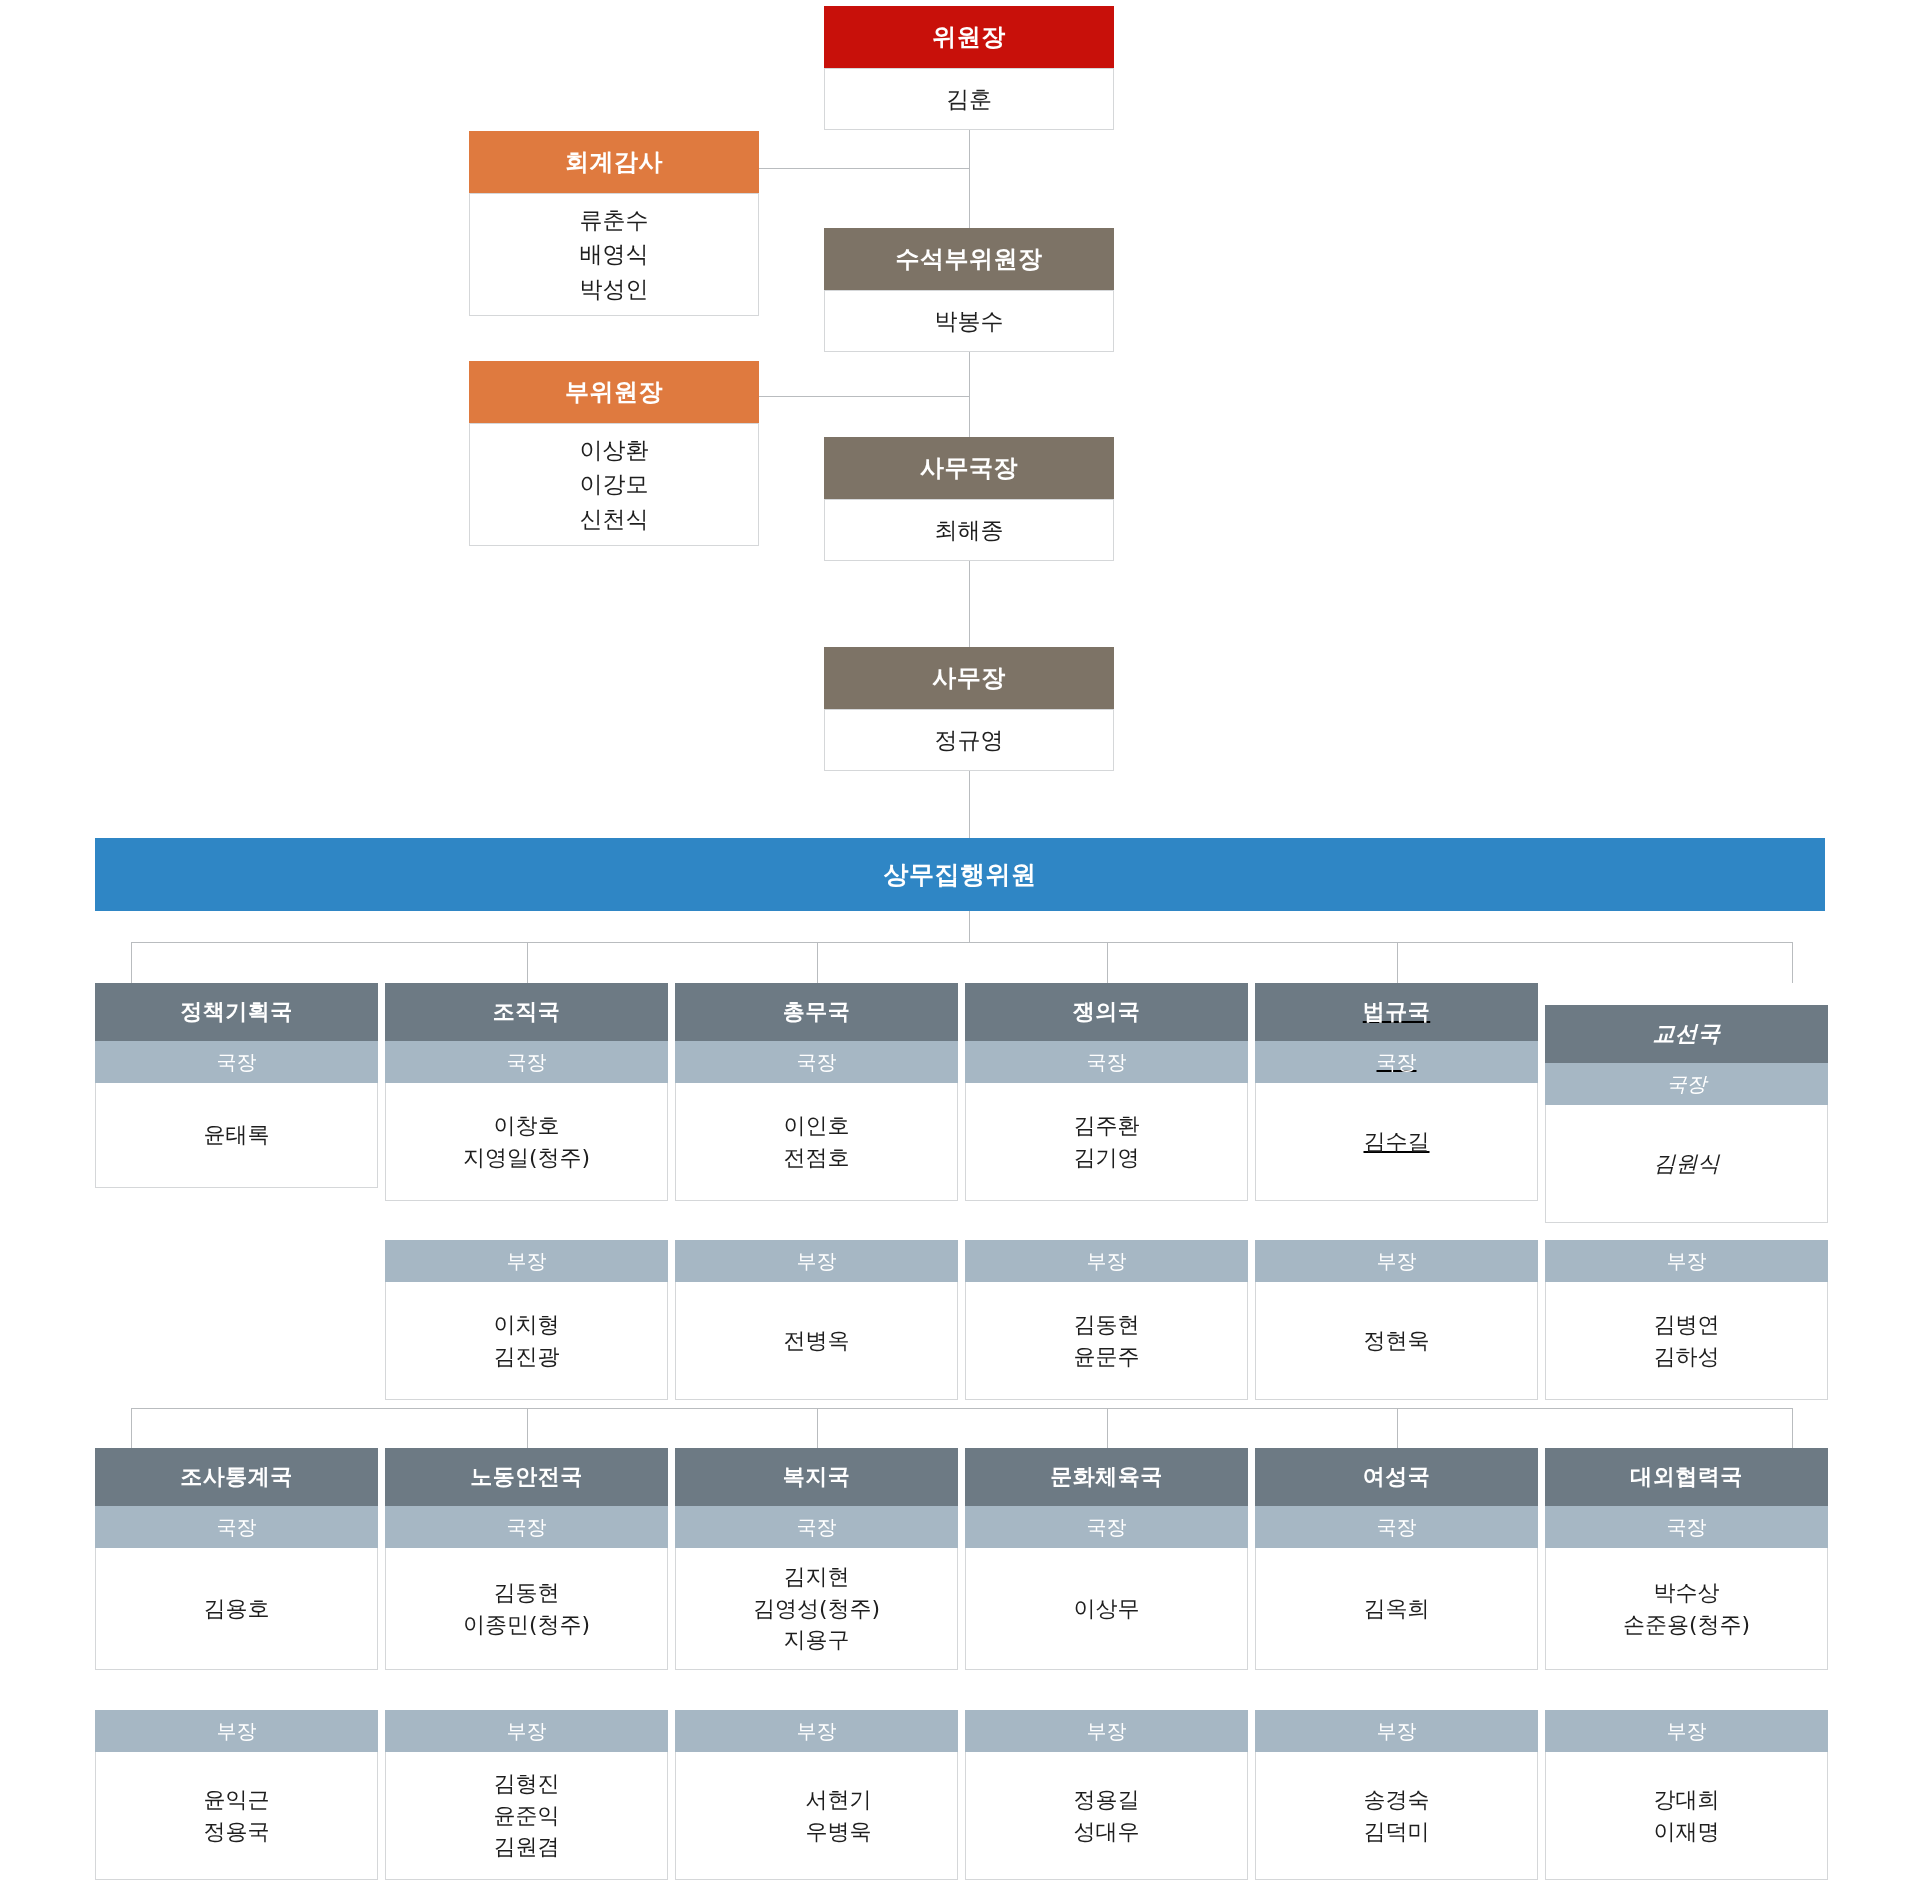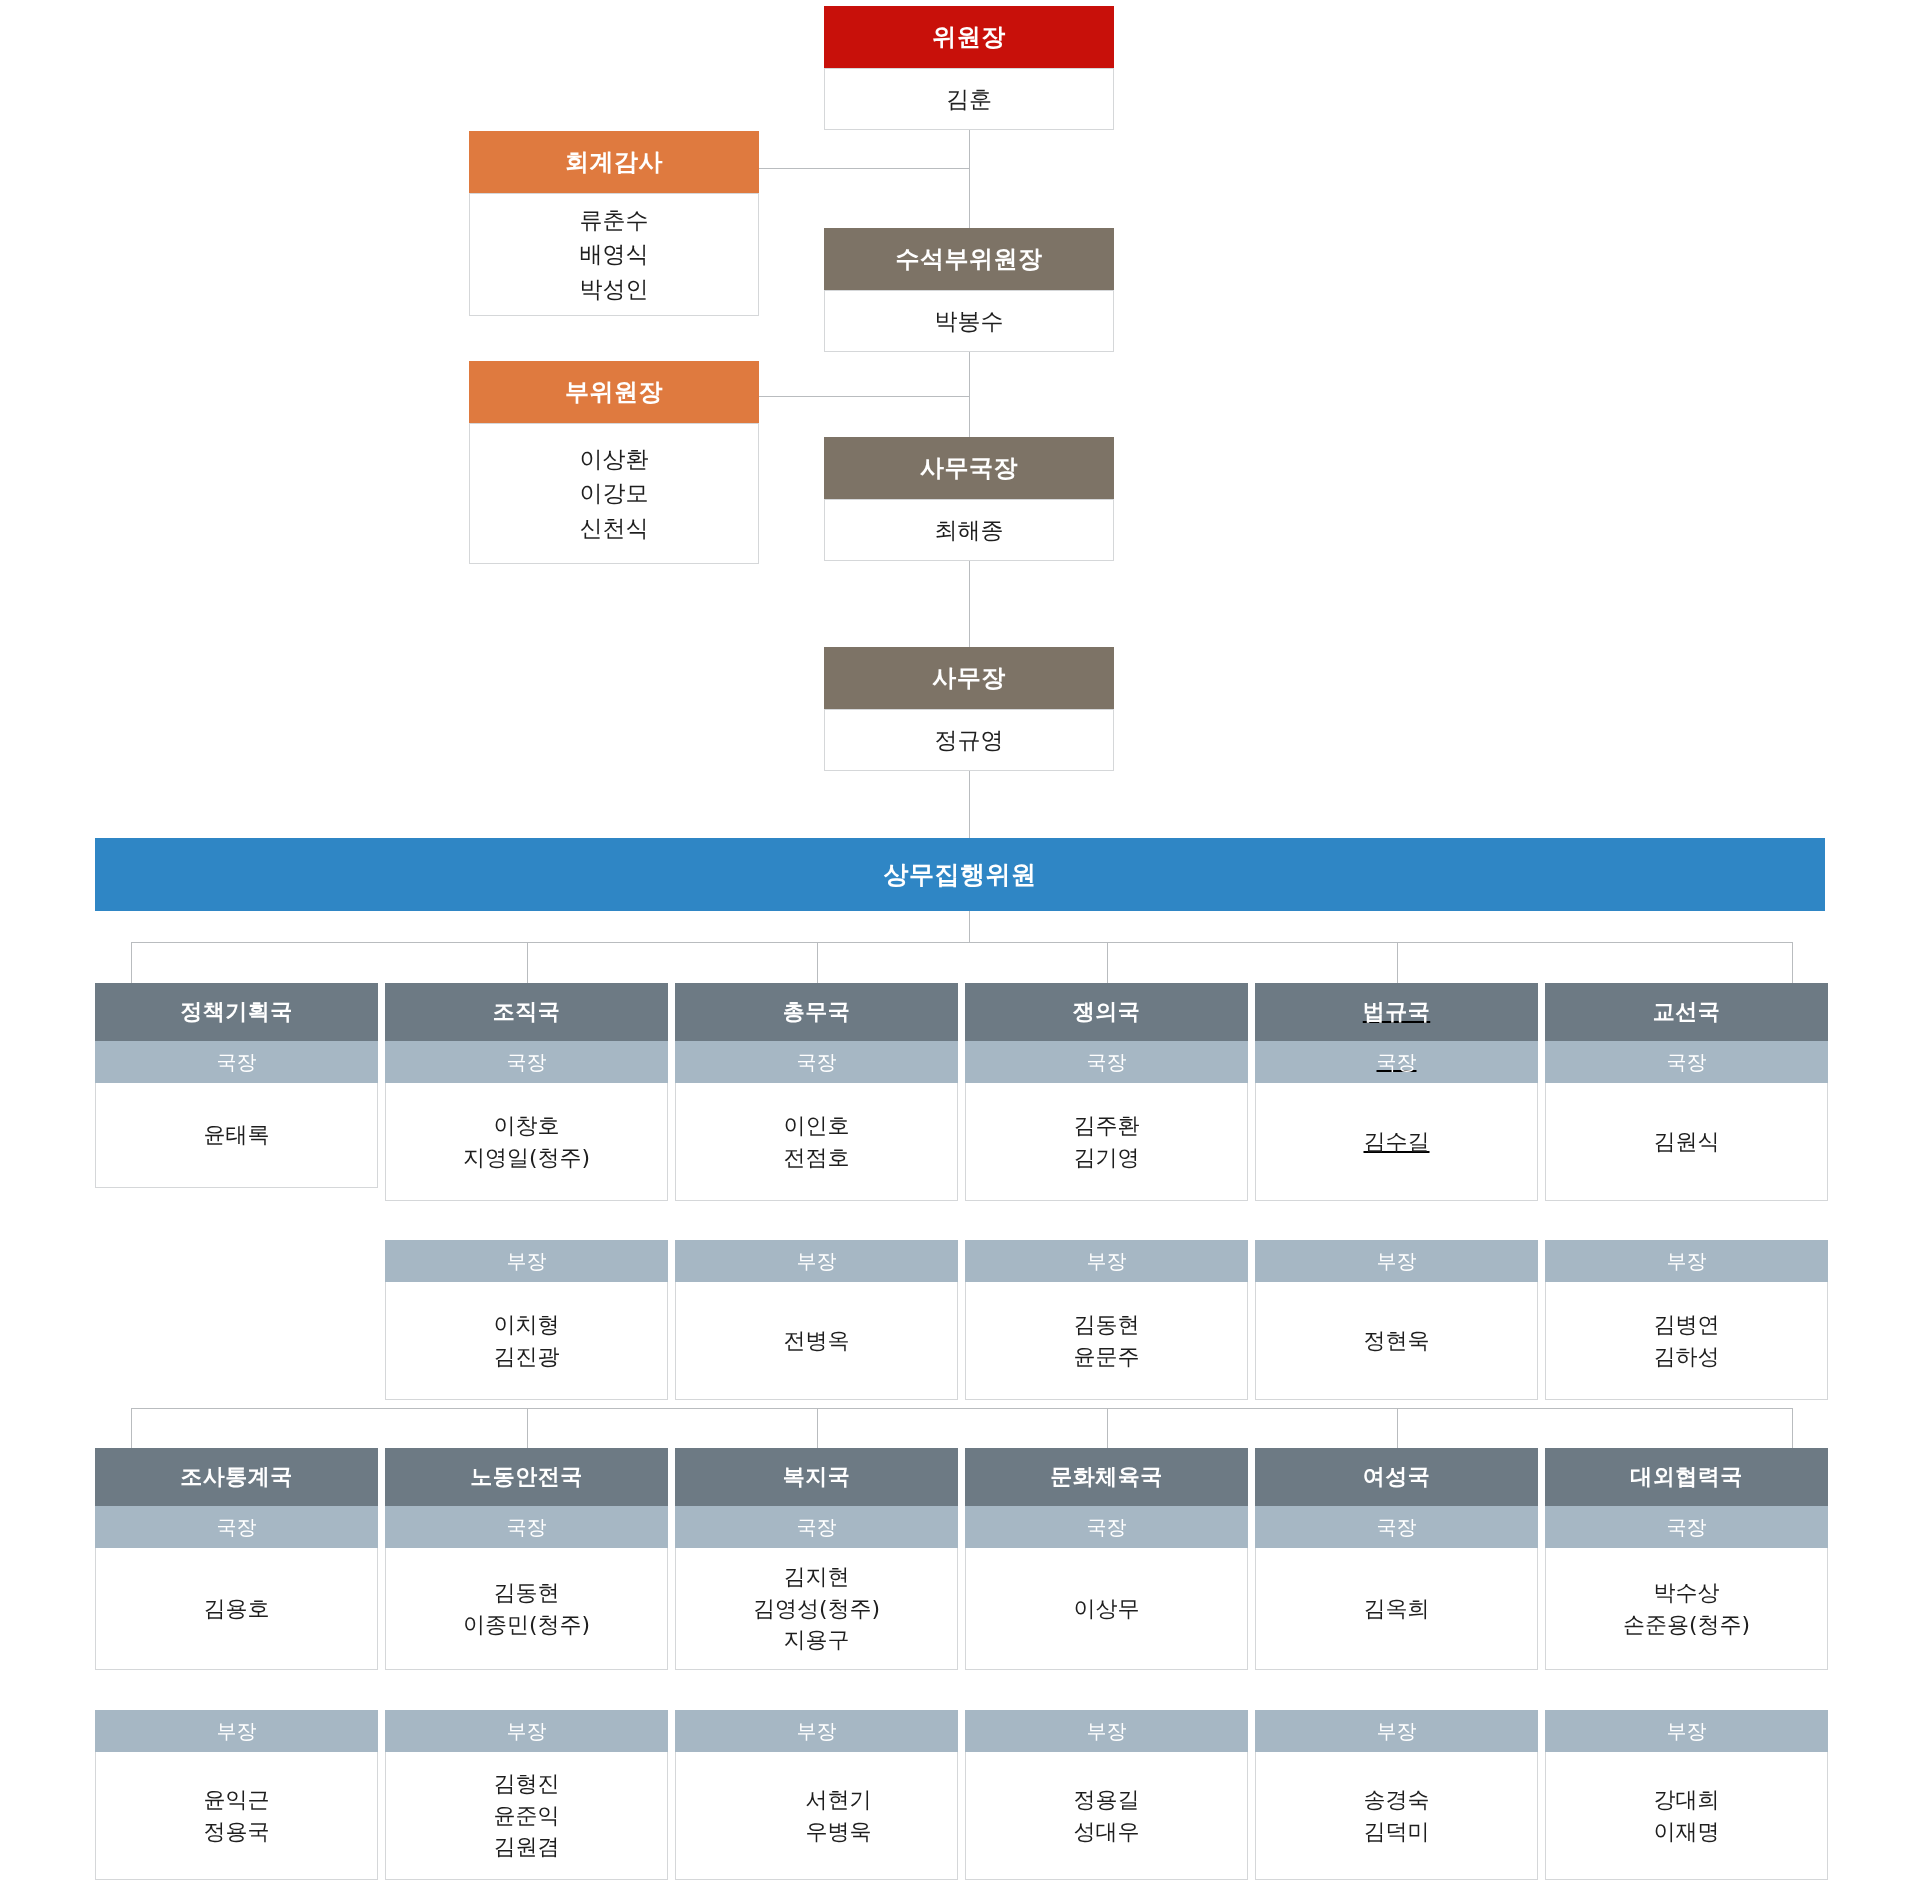--- a/index.html
+++ b/index.html
@@ -121,21 +121,21 @@
 
   <div class="node" style="left:824px; top:228px; width:290px;">
     <div class="node-head head-brown top-head">수석부위원장</div>
     <div class="node-body top-body" style="height:62px;">
       <span class="nm">박봉수</span>
     </div>
   </div>
 
   <div class="node" style="left:469px; top:361px; width:290px;">
     <div class="node-head head-orange top-head">부위원장</div>
-    <div class="node-body top-body" style="height:141px;">
+    <div class="node-body top-body" style="height:123px;">
       <span class="nm">이상환</span>
       <span class="nm">이강모</span>
       <span class="nm">신천식</span>
     </div>
   </div>
 
   <div class="node" style="left:824px; top:437px; width:290px;">
     <div class="node-head head-brown top-head">사무국장</div>
     <div class="node-body top-body" style="height:62px;">
       <span class="nm">최해종</span>
@@ -209,21 +209,21 @@
         <div class="dept-names" style="height: 118px;">
           <span class="nm">김수길</span>
         </div>
       </div>
       <div class="dept" style="left: 1255px; top: 1240px;">
         <div class="dept-sub sub-steel">부장</div>
         <div class="dept-names" style="height: 118px;">
           <span class="nm">정현욱</span>
         </div>
       </div>
-      <div class="dept" style="left: 1545px; top: 983px;">
+      <div class="dept" style="left: 1545px; top: 1005px; font-style: italic;">
         <div class="node-head head-slate dept-title">교선국</div>
         <div class="dept-sub sub-steel">국장</div>
         <div class="dept-names" style="height: 118px;">
           <span class="nm">김원식</span>
         </div>
       </div>
       <div class="dept" style="left: 1545px; top: 1240px;">
         <div class="dept-sub sub-steel">부장</div>
         <div class="dept-names" style="height: 118px;">
           <span class="nm">김병연</span>

